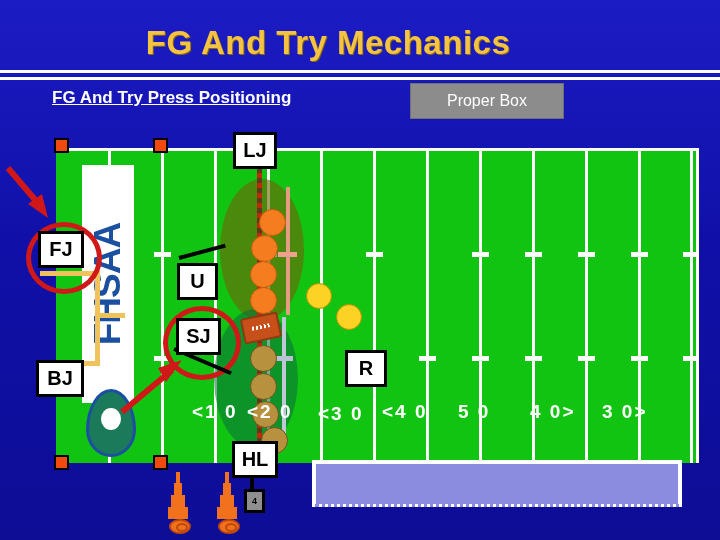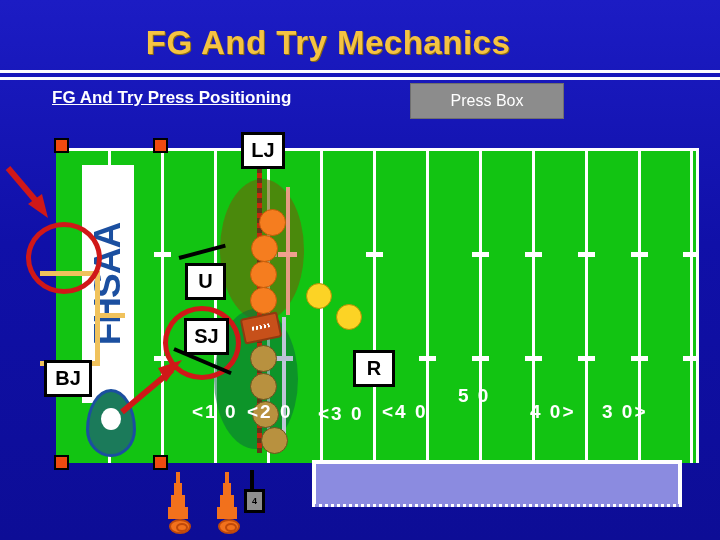--- a/index.html
+++ b/index.html
@@ -89,21 +89,21 @@
   .ball:after{
     content:"";position:absolute;left:8px;top:8px;width:18px;height:4px;
     background:repeating-linear-gradient(90deg,#ffffff 0 2px,transparent 2px 4px);
   }
 
   
   .off{
     position:absolute;background:#ffffff;border:3px solid #000000;
     color:#000000;font-size:20px;font-weight:bold;
     display:flex;align-items:center;justify-content:center;
-    z-index:40;cursor:pointer;margin-left:8px;
+    z-index:40;cursor:pointer;
   }
   .leader{position:absolute;background:#000000;height:4px;transform-origin:0 50%;z-index:35;}
 
   
   .rcircle{position:absolute;border:5px solid #d01818;border-radius:50%;z-index:30;}
   .rarrow{position:absolute;z-index:31;}
 
   
   .gp{position:absolute;background:#f0c25c;z-index:20;}
 
@@ -136,21 +136,21 @@
 <body>
 
 <div id="slide">
 
   <div class="title">FG And Try Mechanics</div>
   <div class="hrule a"></div>
   <div class="hrule b"></div>
 
   <div class="subtitle">FG And Try Press Positioning</div>
 
-  <div class="pressbox">Press Box</div>
+  <div class="pressbox">Proper Box</div>
 
   <div id="field">
 
     <div class="ydline" style="left:52px"></div>
     <div class="ydline" style="left:105px"></div>
     <div class="ydline" style="left:158px"></div>
     <div class="ydline" style="left:211px"></div>
     <div class="ydline" style="left:264px"></div>
     <div class="ydline" style="left:317px"></div>
     <div class="ydline" style="left:370px"></div>
@@ -206,21 +206,21 @@
     <div class="dot tan" style="left:196px;top:250px;width:27px;height:27px"></div>
     <div class="dot tan" style="left:205px;top:276px;width:27px;height:27px"></div>
 
     <div class="dot yellow" style="left:250px;top:132px;width:26px;height:26px"></div>
     <div class="dot yellow" style="left:280px;top:153px;width:26px;height:26px"></div>
 
     <div class="ynum" style="left:136px;top:250px">&lt;1 0</div>
     <div class="ynum" style="left:191px;top:250px">&lt;2 0</div>
     <div class="ynum" style="left:262px;top:252px">&lt;3 0</div>
     <div class="ynum" style="left:326px;top:250px">&lt;4 0</div>
-    <div class="ynum" style="left:402px;top:234px">5 0</div>
+    <div class="ynum" style="left:402px;top:250px">5 0</div>
     <div class="ynum" style="left:474px;top:250px">4 0&gt;</div>
     <div class="ynum" style="left:546px;top:250px">3 0&gt;</div>
 
     <div class="leader" style="left:123px;top:105px;width:48px;transform:rotate(-15deg)"></div>
     <div class="leader" style="left:118px;top:196px;width:62px;transform:rotate(23deg)"></div>
   </div>
 
   <div class="cpyl" style="left:54px;top:138px"></div>
   <div class="cpyl" style="left:153px;top:138px"></div>
   <div class="cpyl" style="left:54px;top:455px"></div>
@@ -238,29 +238,31 @@
     <line x1="8" y1="8" x2="42" y2="48" stroke="#d01818" stroke-width="6"></line>
     <polygon points="48,58 28,44 42,34" fill="#d01818"></polygon>
   </svg>
   <svg class="rarrow" style="left:110px;top:352px;width:90px;height:70px" viewBox="0 0 90 70">
     <line x1="12" y1="60" x2="62" y2="18" stroke="#d01818" stroke-width="6"></line>
     <polygon points="72,8 56,30 48,16" fill="#d01818"></polygon>
   </svg>
 
   <div class="off" style="left:233px;top:132px;width:38px;height:31px">LJ</div>
 
+  <div class="off" style="left:38px;top:231px;width:40px;height:31px">FJ</div>
 
   <div class="off" style="left:36px;top:360px;width:42px;height:31px">BJ</div>
 
   <div class="off" style="left:177px;top:263px;width:35px;height:31px">U</div>
 
   <div class="off" style="left:176px;top:318px;width:39px;height:31px">SJ</div>
 
   <div class="off" style="left:345px;top:350px;width:36px;height:31px">R</div>
 
+  <div class="off" style="left:232px;top:441px;width:40px;height:31px">HL</div>
 
   <div class="hlstem" style="left:250px;top:470px;height:22px"></div>
   <div class="hlmark" style="left:244px;top:489px;width:15px;height:18px">4</div>
 
   <div class="cone" style="left:167px;top:472px;width:22px;height:62px">
     <div class="c1" style="left:9px;top:0px;width:4px;height:12px"></div>
     <div class="c2" style="left:7px;top:11px;width:8px;height:13px"></div>
     <div class="c3" style="left:4px;top:23px;width:14px;height:13px"></div>
     <div class="c4" style="left:1px;top:35px;width:20px;height:12px"></div>
     <div class="base" style="left:2px;top:47px"></div>

